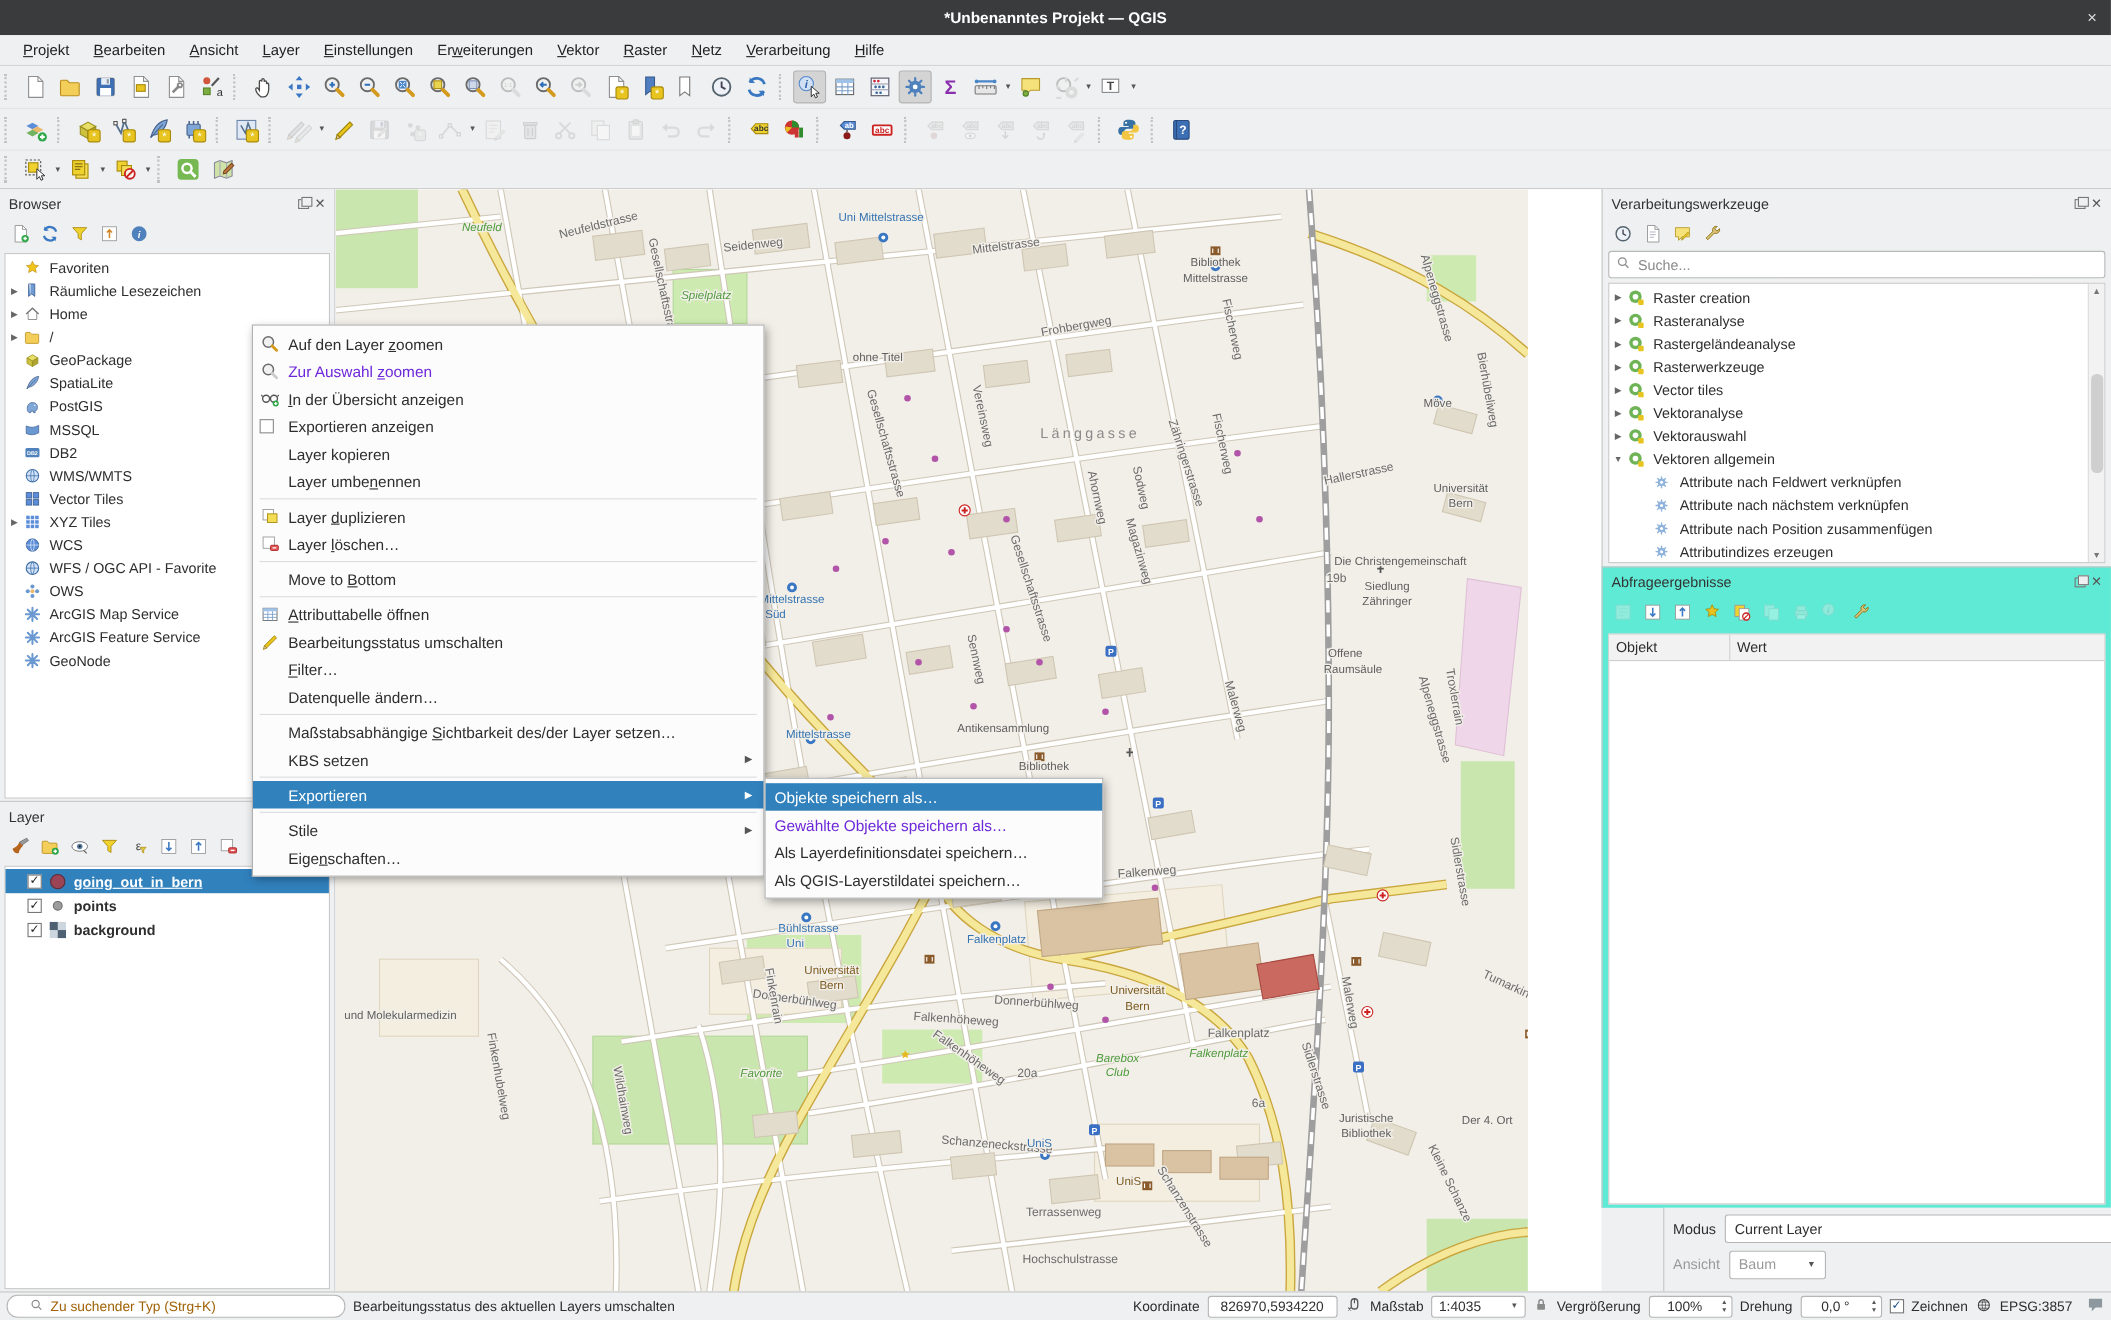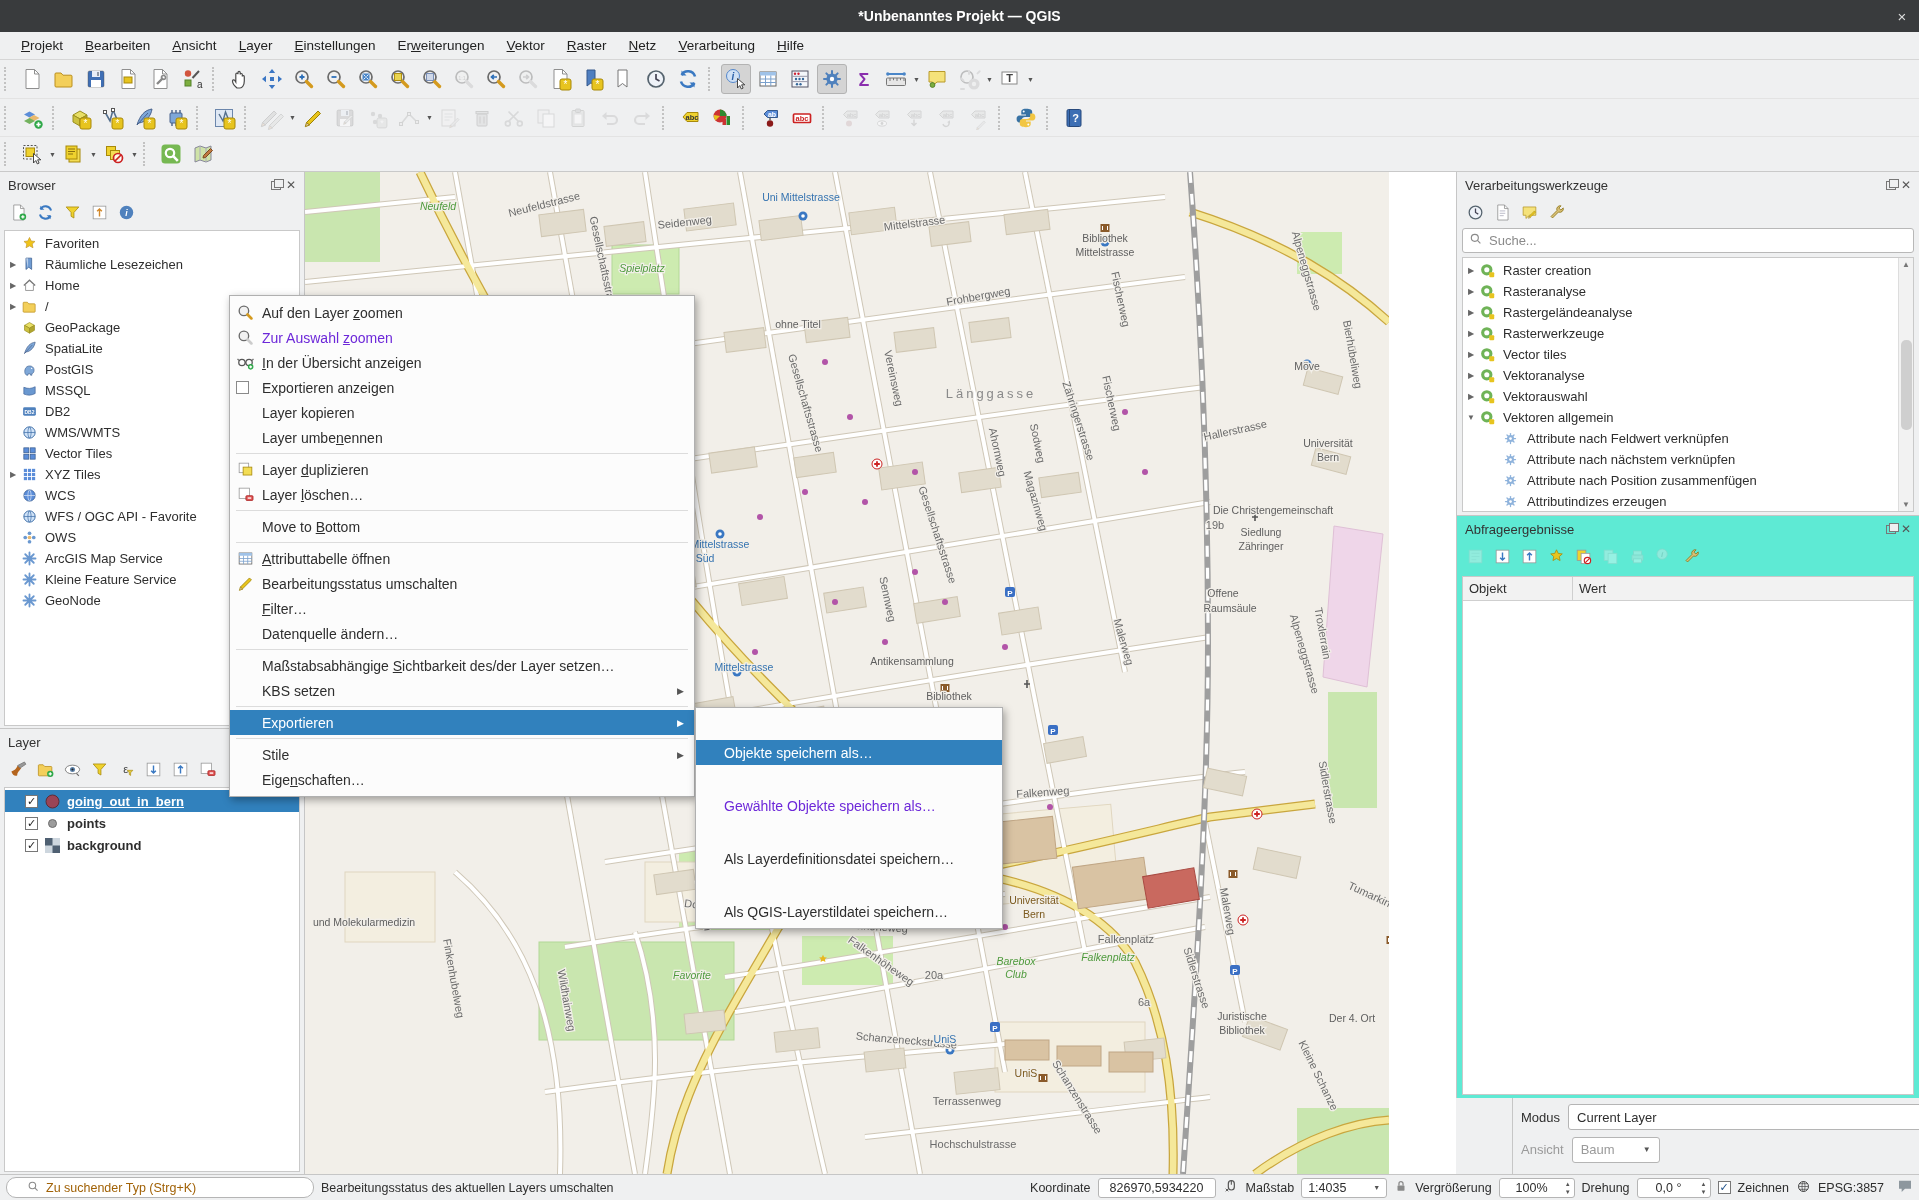--- a/index.html
+++ b/index.html
@@ -85,21 +85,21 @@
   .cm-icon { width:26px; flex:0 0 26px; display:flex; align-items:center; }
   .cm-label { flex:1; white-space:nowrap; }
   .cm-item.disabled { color:#6d28d9; }
   .cm-item.hl { background:#3181bd; color:#fff; }
   .cm-sub { font-size:9px; color:#555; }
   .cm-item.hl .cm-sub { color:#fff; }
   .cm-sep { height:7px; display:flex; align-items:center; }
   .cm-sep::after { content:""; flex:1; border-top:1px solid #dcdcdc; margin:0 6px; }
   .cm-check { width:13px; height:13px; border:1px solid #8a8a8a; background:#fff; }
   #ctx-submenu { position:absolute; left:695px; top:707px; width:308px; background:#fcfcfc; border:1px solid #b0b0b0; box-shadow:2px 3px 8px rgba(0,0,0,.35); padding:4px 0; z-index:51; }
-  #ctx-submenu .cm-item { padding-left:28px;margin-top:28px; }
+  #ctx-submenu .cm-item { padding-left:8px; }
 
   
   text { font-family:"Liberation Sans","DejaVu Sans",sans-serif; }
   .ml-s { fill:#6b6b6b; font-size:11px; paint-order:stroke; stroke:#f2efe9; stroke-width:2.5px; }
   .ml-p { fill:#5f5f5f; font-size:10.5px; paint-order:stroke; stroke:#f2efe9; stroke-width:2.5px; }
   .ml-t { fill:#3573b0; font-size:10.5px; paint-order:stroke; stroke:#f2efe9; stroke-width:2.5px; }
   .ml-u { fill:#7c5a1e; font-size:10.5px; paint-order:stroke; stroke:#f2efe9; stroke-width:2.5px; }
   .ml-g { fill:#4e9a3c; font-size:10.5px; font-style:italic; paint-order:stroke; stroke:#f2efe9; stroke-width:2.5px; }
   .ml-a { fill:#8a8a8a; font-size:13px; letter-spacing:3px; paint-order:stroke; stroke:#f2efe9; stroke-width:2.5px; }
 </style>
@@ -899,21 +899,21 @@
         </span>
         <span>ArcGIS Map Service</span>
       </div>
       <div class="tree-row">
         <span class="tree-arrow"></span>
         <span class="tree-icon">
           <svg viewBox="0 0 24 24" width="17" height="17">
             <path d="M12 3.5v17M3.5 12h17M6 6l12 12M18 6L6 18" stroke="#6a98d0" stroke-width="2.6" stroke-linecap="round"></path>
           </svg>
         </span>
-        <span>Kleine Feature Service</span>
+        <span>ArcGIS Feature Service</span>
       </div>
       <div class="tree-row">
         <span class="tree-arrow"></span>
         <span class="tree-icon">
           <svg viewBox="0 0 24 24" width="17" height="17">
             <path d="M12 3.5v17M3.5 12h17M6 6l12 12M18 6L6 18" stroke="#6a98d0" stroke-width="2.6" stroke-linecap="round"></path>
           </svg>
         </span>
         <span>GeoNode</span>
       </div>

